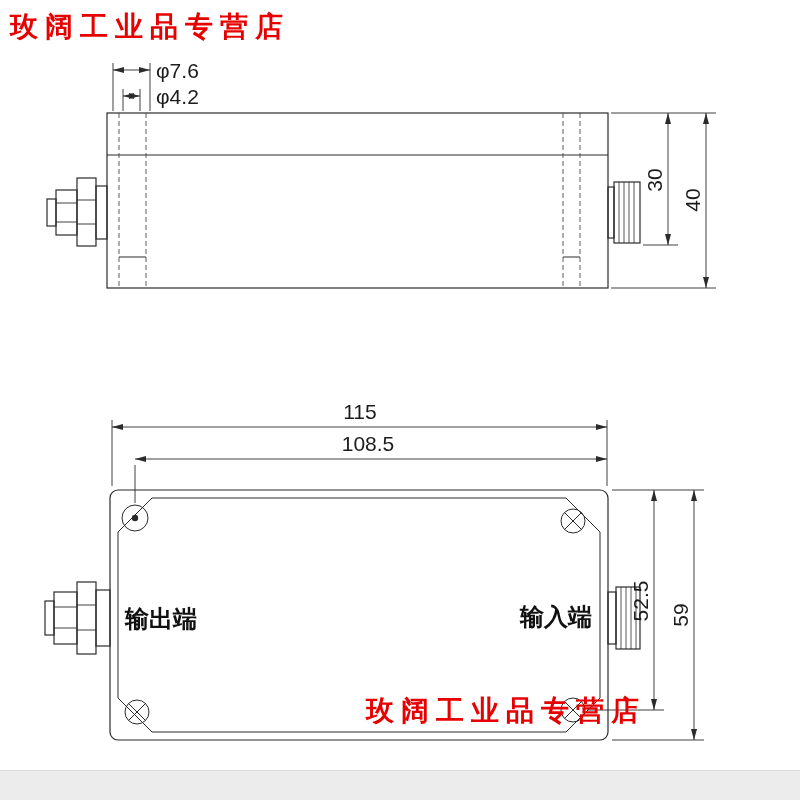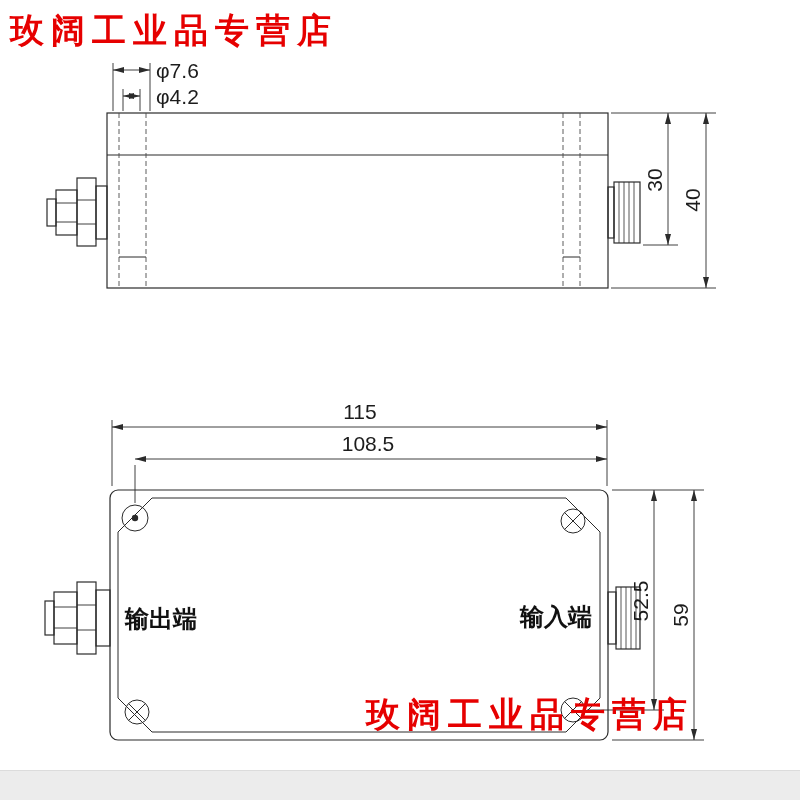--- a/index.html
+++ b/index.html
@@ -3,21 +3,21 @@
 <meta charset="utf-8">
 <style>
   html,body{margin:0;padding:0;background:#fff;}
   #page{position:relative;width:800px;height:800px;background:#ffffff;overflow:hidden;
         font-family:"Liberation Sans",sans-serif;}
   svg{position:absolute;left:0;top:0;}
   svg text{font-family:"Liberation Sans","DejaVu Sans",sans-serif;fill:#1c1c1c;stroke:none;}
   .dim-text{font-size:21px;}
   .port-label{font-size:24px;font-weight:bold;fill:#111;}
   .watermark{position:absolute;color:#e60000;font-family:"Liberation Serif","DejaVu Serif",serif;
-             font-weight:bold;font-size:34px;letter-spacing:7px;white-space:nowrap;z-index:5;}
+             font-weight:bold;font-size:28px;letter-spacing:7px;white-space:nowrap;z-index:5;}
   .wm-top{left:10px;top:8px;}
   .wm-bottom{left:366px;top:692px;}
   .bottom-strip{position:absolute;left:0;top:770px;width:800px;height:30px;
                 background:#ececec;border-top:1px solid #dcdcdc;z-index:1;}
 </style>
 </head>
 <body>
 
 <div id="page">
 

